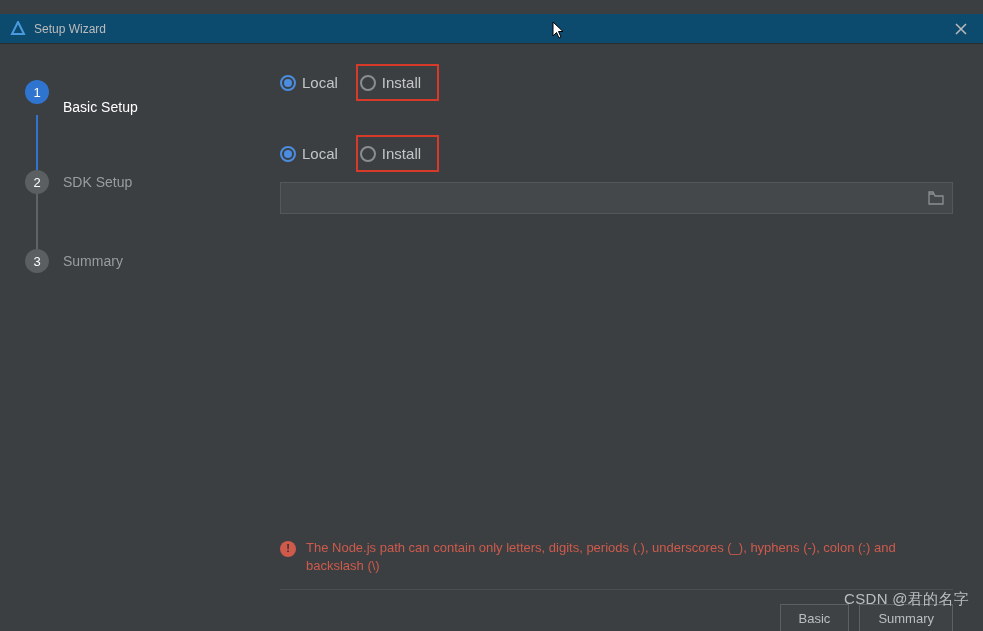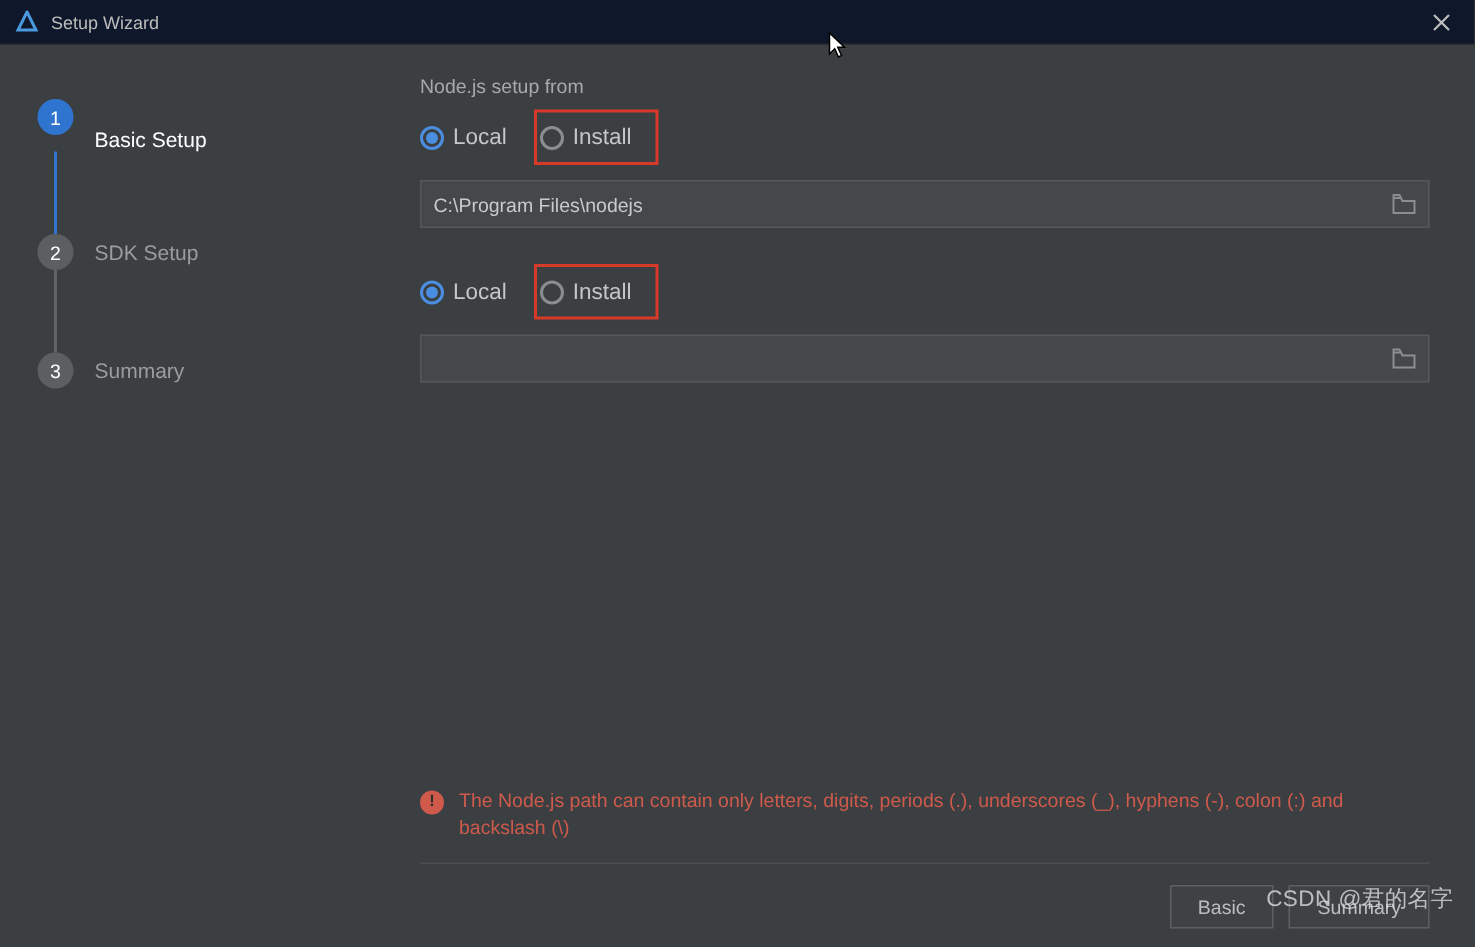--- a/index.html
+++ b/index.html
@@ -12,21 +12,22 @@
       position: relative;
       color: #bbbbbb;
       font-size: 13px;
     }
     .titlebar {
       height: 30px;
       display: flex;
       align-items: center;
       padding: 0 10px;
       border-bottom: 1px solid #2b2d2e;
-      background: #0f172a;
+      background: #0c4a6e;
+      margin-top: 14px;
     }
     .app-icon {
       width: 16px; height: 16px; margin-right: 8px;
       display: inline-flex; align-items: center; justify-content: center;
     }
     .titlebar .title { color: #bcbcbc; font-size: 12px; }
     .titlebar .close {
       margin-left: auto; color: #bcbcbc; font-size: 16px;
       width: 24px; height: 24px; display: flex; align-items:center; justify-content:center;
       cursor: pointer;
@@ -173,40 +174,31 @@
     </div>
     <div class="step-connector"></div>
     <div class="step">
       <div class="step-num">3</div>
       <div class="step-label">Summary</div>
     </div>
   </div>
 
   <div class="main">
 
-    <div class="section-label">Node.js setup from</div>
     <div class="radio-row">
       <div class="radio selected">
         <span class="circle"></span>
         <span class="lbl">Local</span>
       </div>
       <div class="install-box">
         <div class="radio">
           <span class="circle"></span>
           <span class="lbl">Install</span>
         </div>
       </div>
-    </div>
-    <div class="path-input">
-      <span class="val">C:\Program Files\nodejs</span>
-      <span class="folder-icon">
-        <svg width="16" height="14" viewBox="0 0 16 14">
-            <path d="M1 3 L6 3 L7 5 L15 5 L15 13 L1 13 Z M1 3 L1 1 L5 1 L6 3" fill="none" stroke="#8c8f90" stroke-width="1.3"></path>
-          </svg>
-      </span>
     </div>
 
     <div class="spacer-sm"></div>
 
     <div class="radio-row">
       <div class="radio selected">
         <span class="circle"></span>
         <span class="lbl">Local</span>
       </div>
       <div class="install-box">

